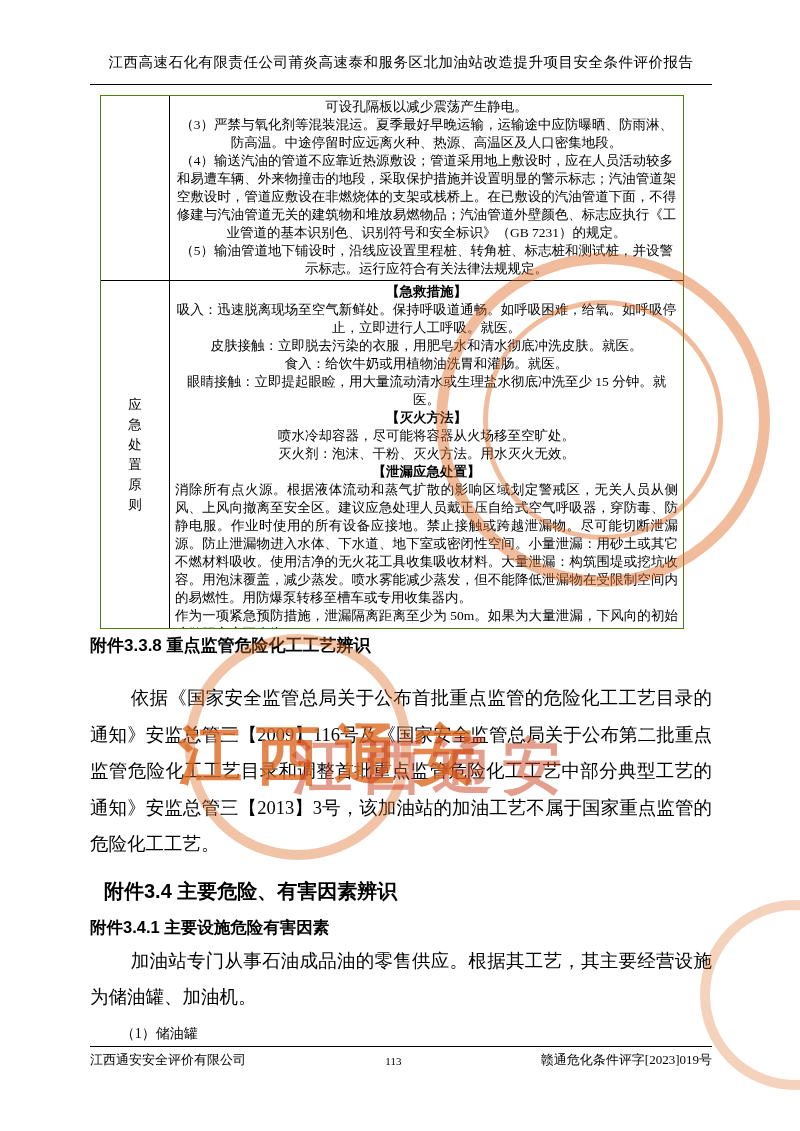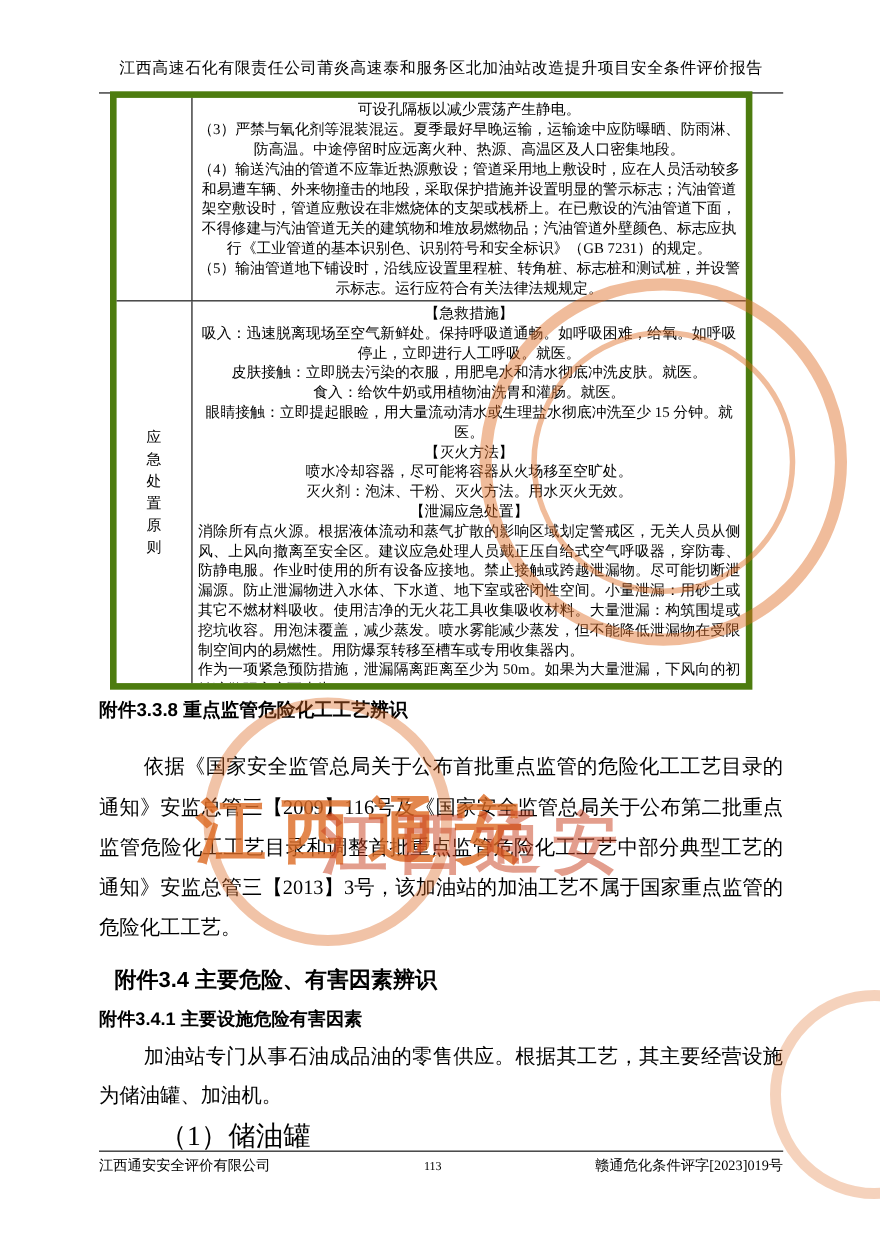--- a/index.html
+++ b/index.html
@@ -14,60 +14,60 @@
     position:absolute; top:52px; left:90px; width:622px;
     text-align:center; font-size:14.5px; line-height:20px; letter-spacing:0.5px;
   }
   .header-rule {
     position:absolute; top:84px; left:90px; width:622px;
     border-top:1.5px solid #000;
   }
 
   
   .dtable {
-    position:absolute; top:83px; left:100px; width:584px;
-    border:6px solid #4d7c0f; font-size:13.5px; line-height:18px;
+    position:absolute; top:95px; left:100px; width:584px;
+    border:1px solid #4d7c0f; font-size:13.5px; line-height:18px;
     box-sizing:border-box;
   }
   .trow { display:flex; }
   .row2 { border-top:1px solid #000; }
   .tlabel {
     flex:0 0 69px; border-right:1px solid #000;
     display:flex; align-items:center; justify-content:center;
     box-sizing:border-box;
   }
   .tcell { flex:1; padding:2px 5px; overflow:hidden; box-sizing:border-box; }
   .row1 .tcell { height:184px; }
   .row2 .tcell { height:347px; }
   .vlabel {
     display:block; width:15px; font-size:13.5px; line-height:20px;
     text-align:center; word-break:break-all;
   }
   .tcell p { margin:0; }
   .row1-cell p { text-align:center; }
-  .sec-h { text-align:center; font-weight:normal; }
+  .sec-h { text-align:center; font-weight:bold; }
   .center { text-align:center; }
   .just { text-align:justify; text-justify:inter-ideograph; }
 
   
   .sections { position:absolute; top:634px; left:90px; width:622px; }
   .h-sans {
     font-family:"Liberation Sans","DejaVu Sans",sans-serif;
     font-weight:bold; color:#000;
   }
   .h338 { font-size:17px; line-height:24px; margin:0 0 22px 0; }
   .bodyp {
     font-size:18.5px; line-height:36.5px; text-align:justify;
     text-justify:inter-ideograph; text-indent:2.2em; margin:0;
   }
   .h34 { font-size:20px; line-height:28px; margin:14px 0 8px 14px; }
   .h341 { font-size:16.5px; line-height:24px; margin:10px 0 0 0; }
   .p341 { margin-top:4px; }
   .item1 {
-    font-size:25px; line-height:36.5px; margin:0; padding-left:2.2em;
+    font-size:14px; line-height:36.5px; margin:0; padding-left:2.2em;
   }
 
   
   .footer-rule {
     position:absolute; top:1046px; left:90px; width:622px;
     border-top:1px solid #000;
   }
   .footer {
     position:absolute; top:1051px; left:90px; width:622px;
     display:flex; justify-content:space-between; align-items:flex-start;

